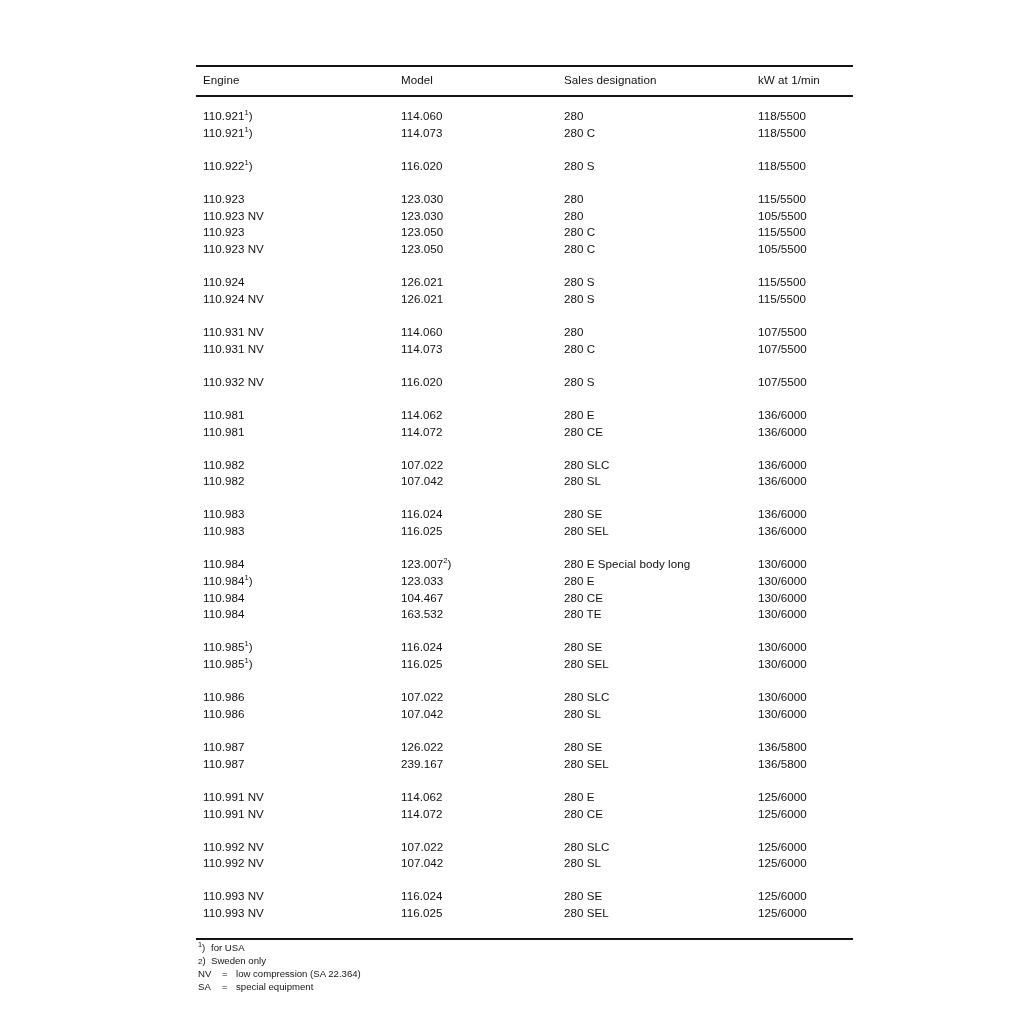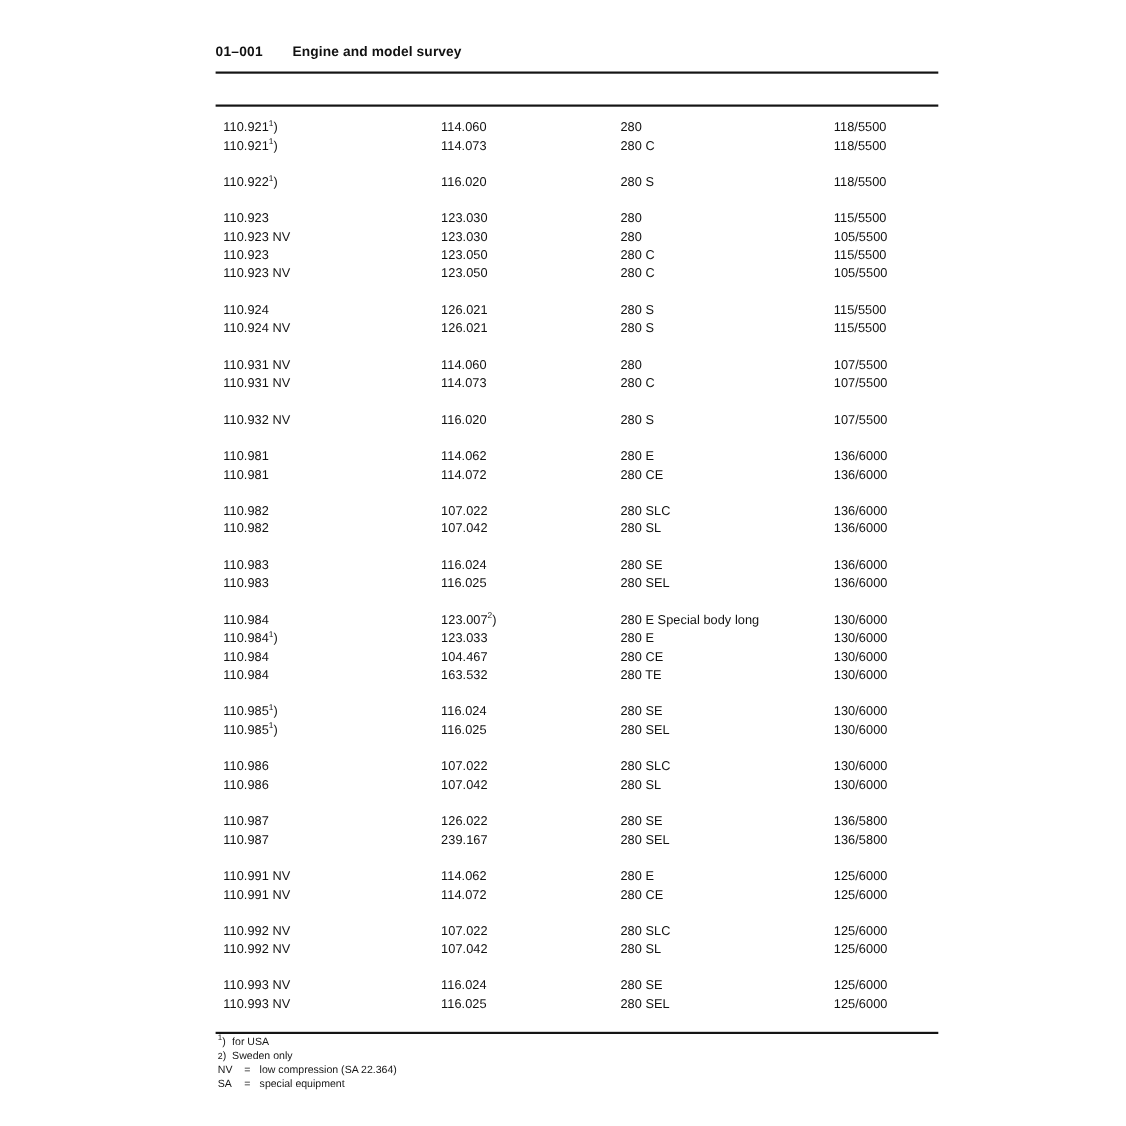--- a/index.html
+++ b/index.html
@@ -126,26 +126,29 @@
   .fn-eq {
     display: inline-block;
     width: 14px;
   }
 </style>
 </head>
 <body>
 
 <div class="page">
 
-  <div class="title-row">
-    <span class="title-num">01–001</span><span class="title-text">Engine and model survey</span>
+
+  <div class="rule rule-top"></div>
+
+  <div class="row head head-row">
+    <span class="cell c-engine">Engine</span>
+    <span class="cell c-model">Model</span>
+    <span class="cell c-sales">Sales designation</span>
+    <span class="cell c-kw">kW at 1/min</span>
   </div>
-
-  <div class="rule rule-top"></div>
-
 
   <div class="rule rule-mid"></div>
 
   <div class="table" id="table-body">
       <div>
         <div class="row" style="top: 108px;">
           <span class="cell c-engine">110.921<sup class="fn">1</sup><span class="paren">)</span></span>
           <span class="cell c-model">114.060</span>
           <span class="cell c-sales">280</span>
           <span class="cell c-kw">118/5500</span>

